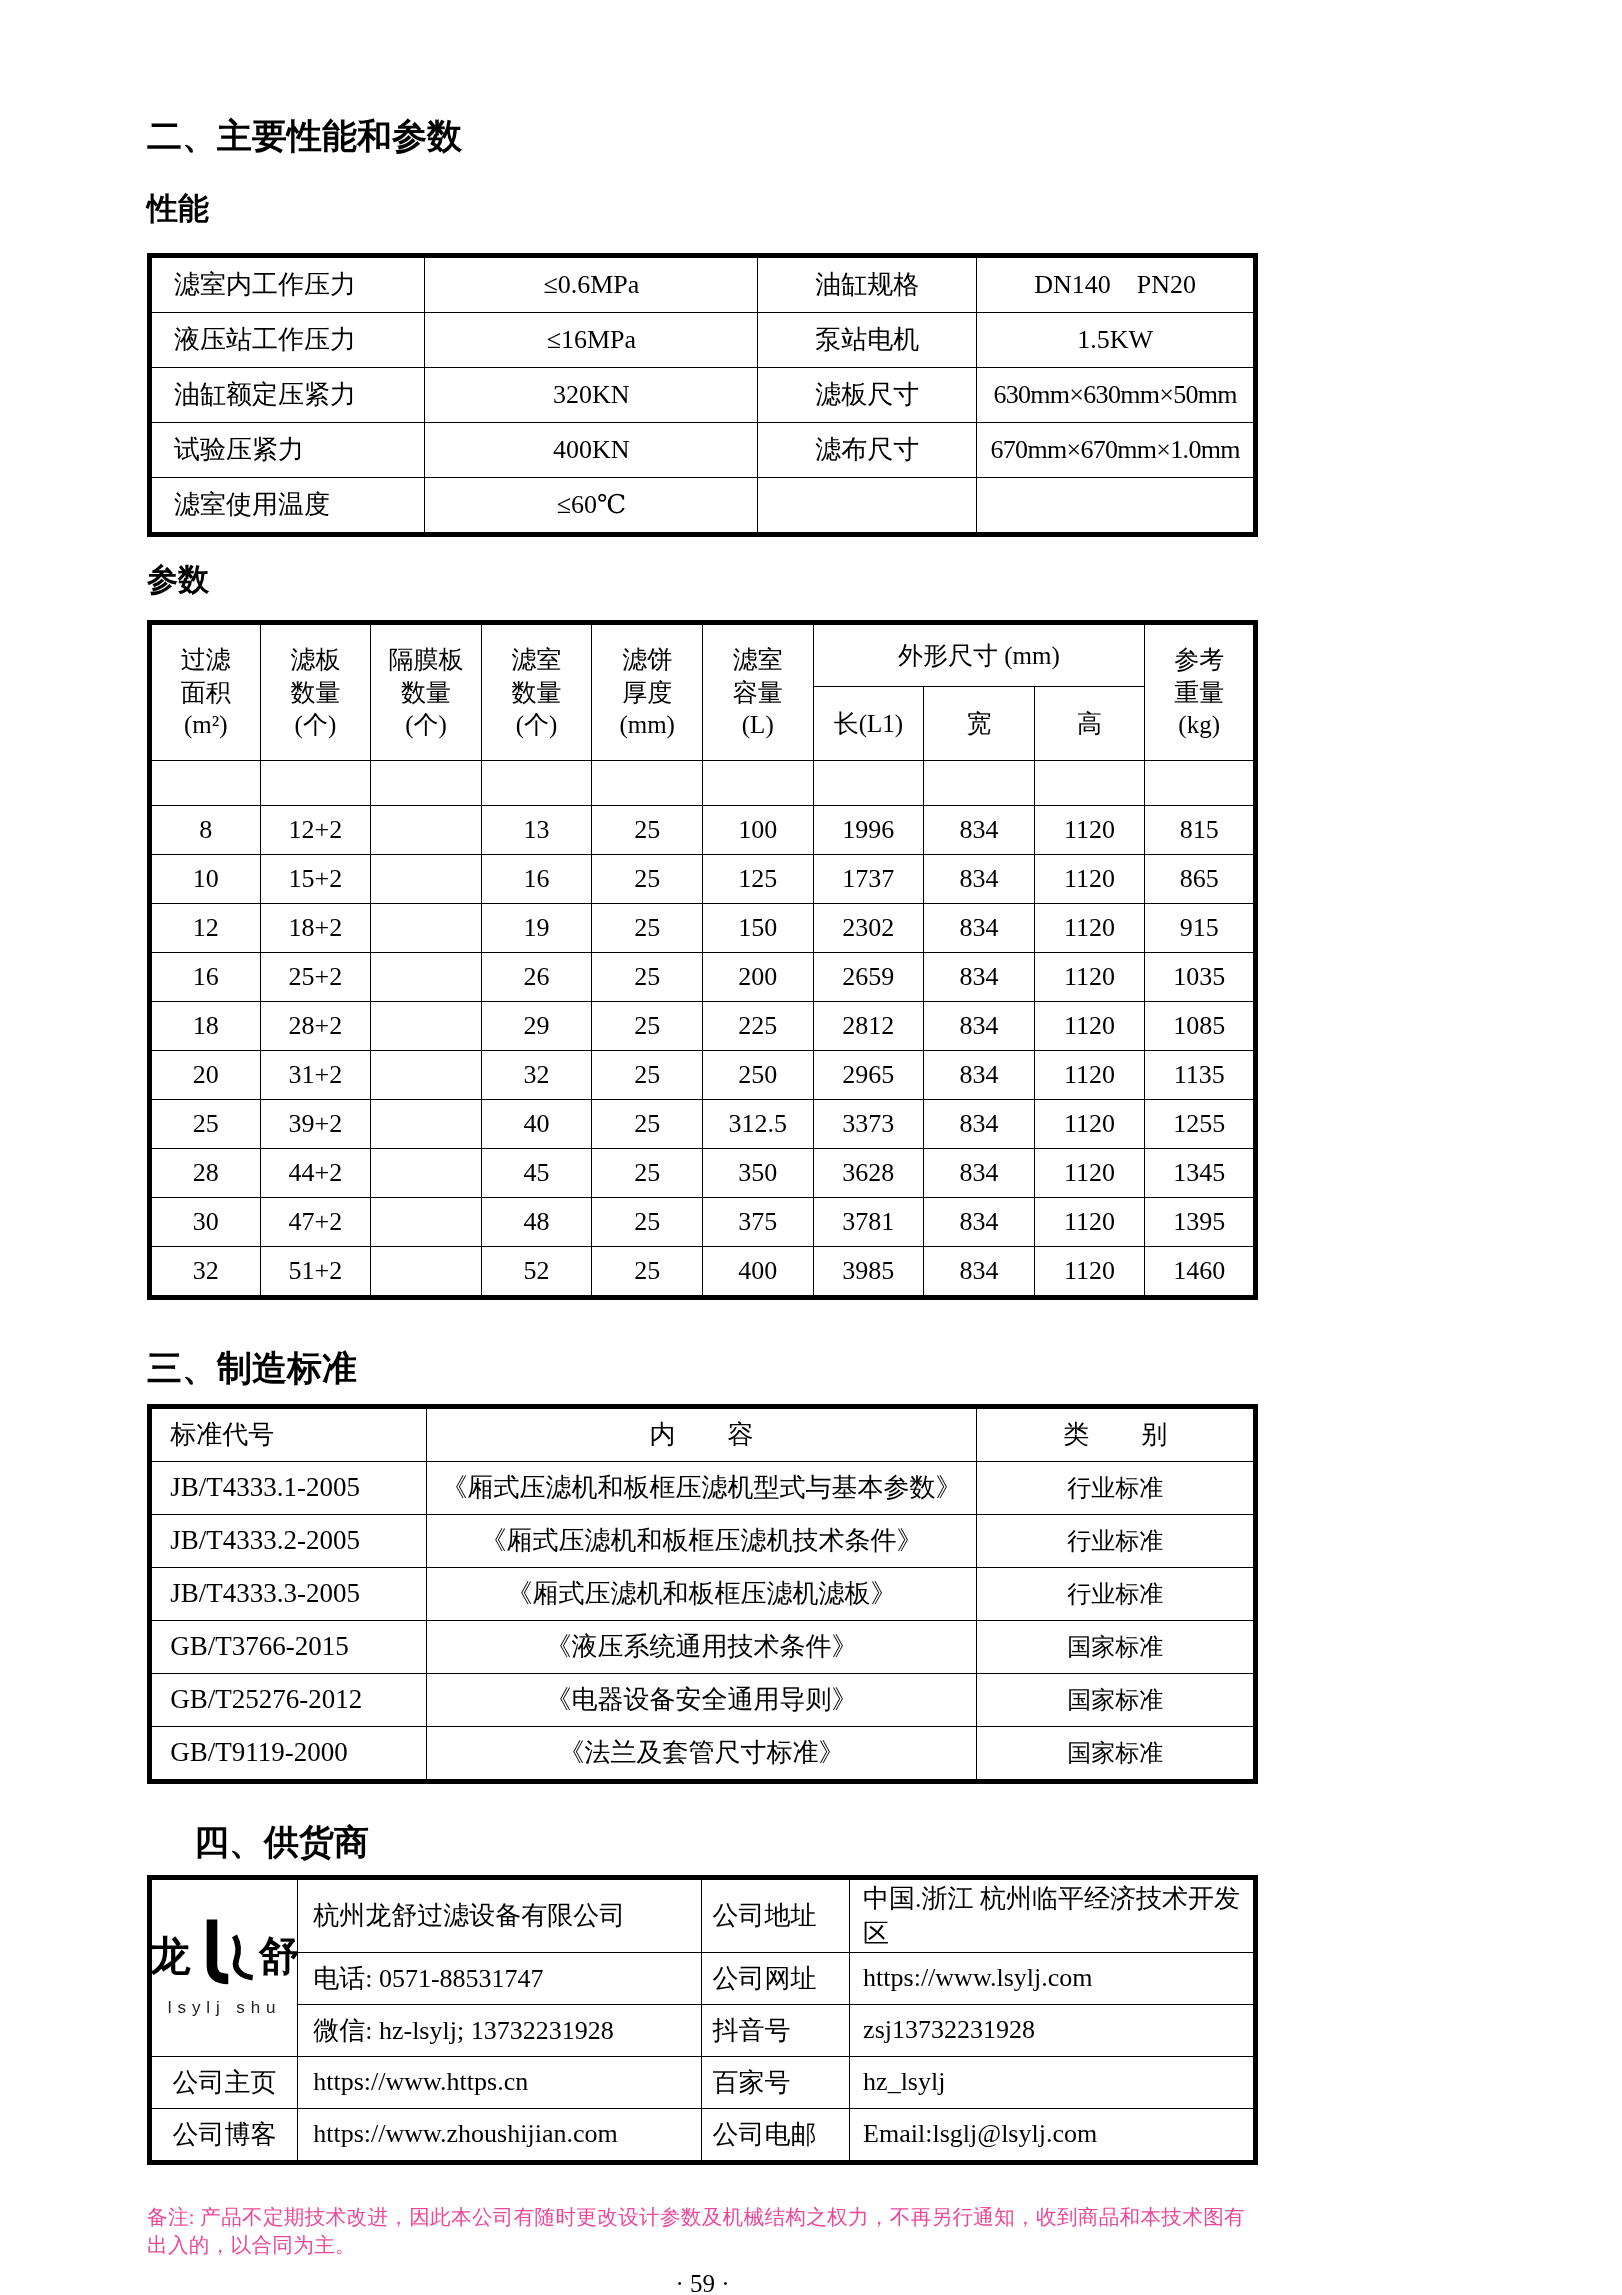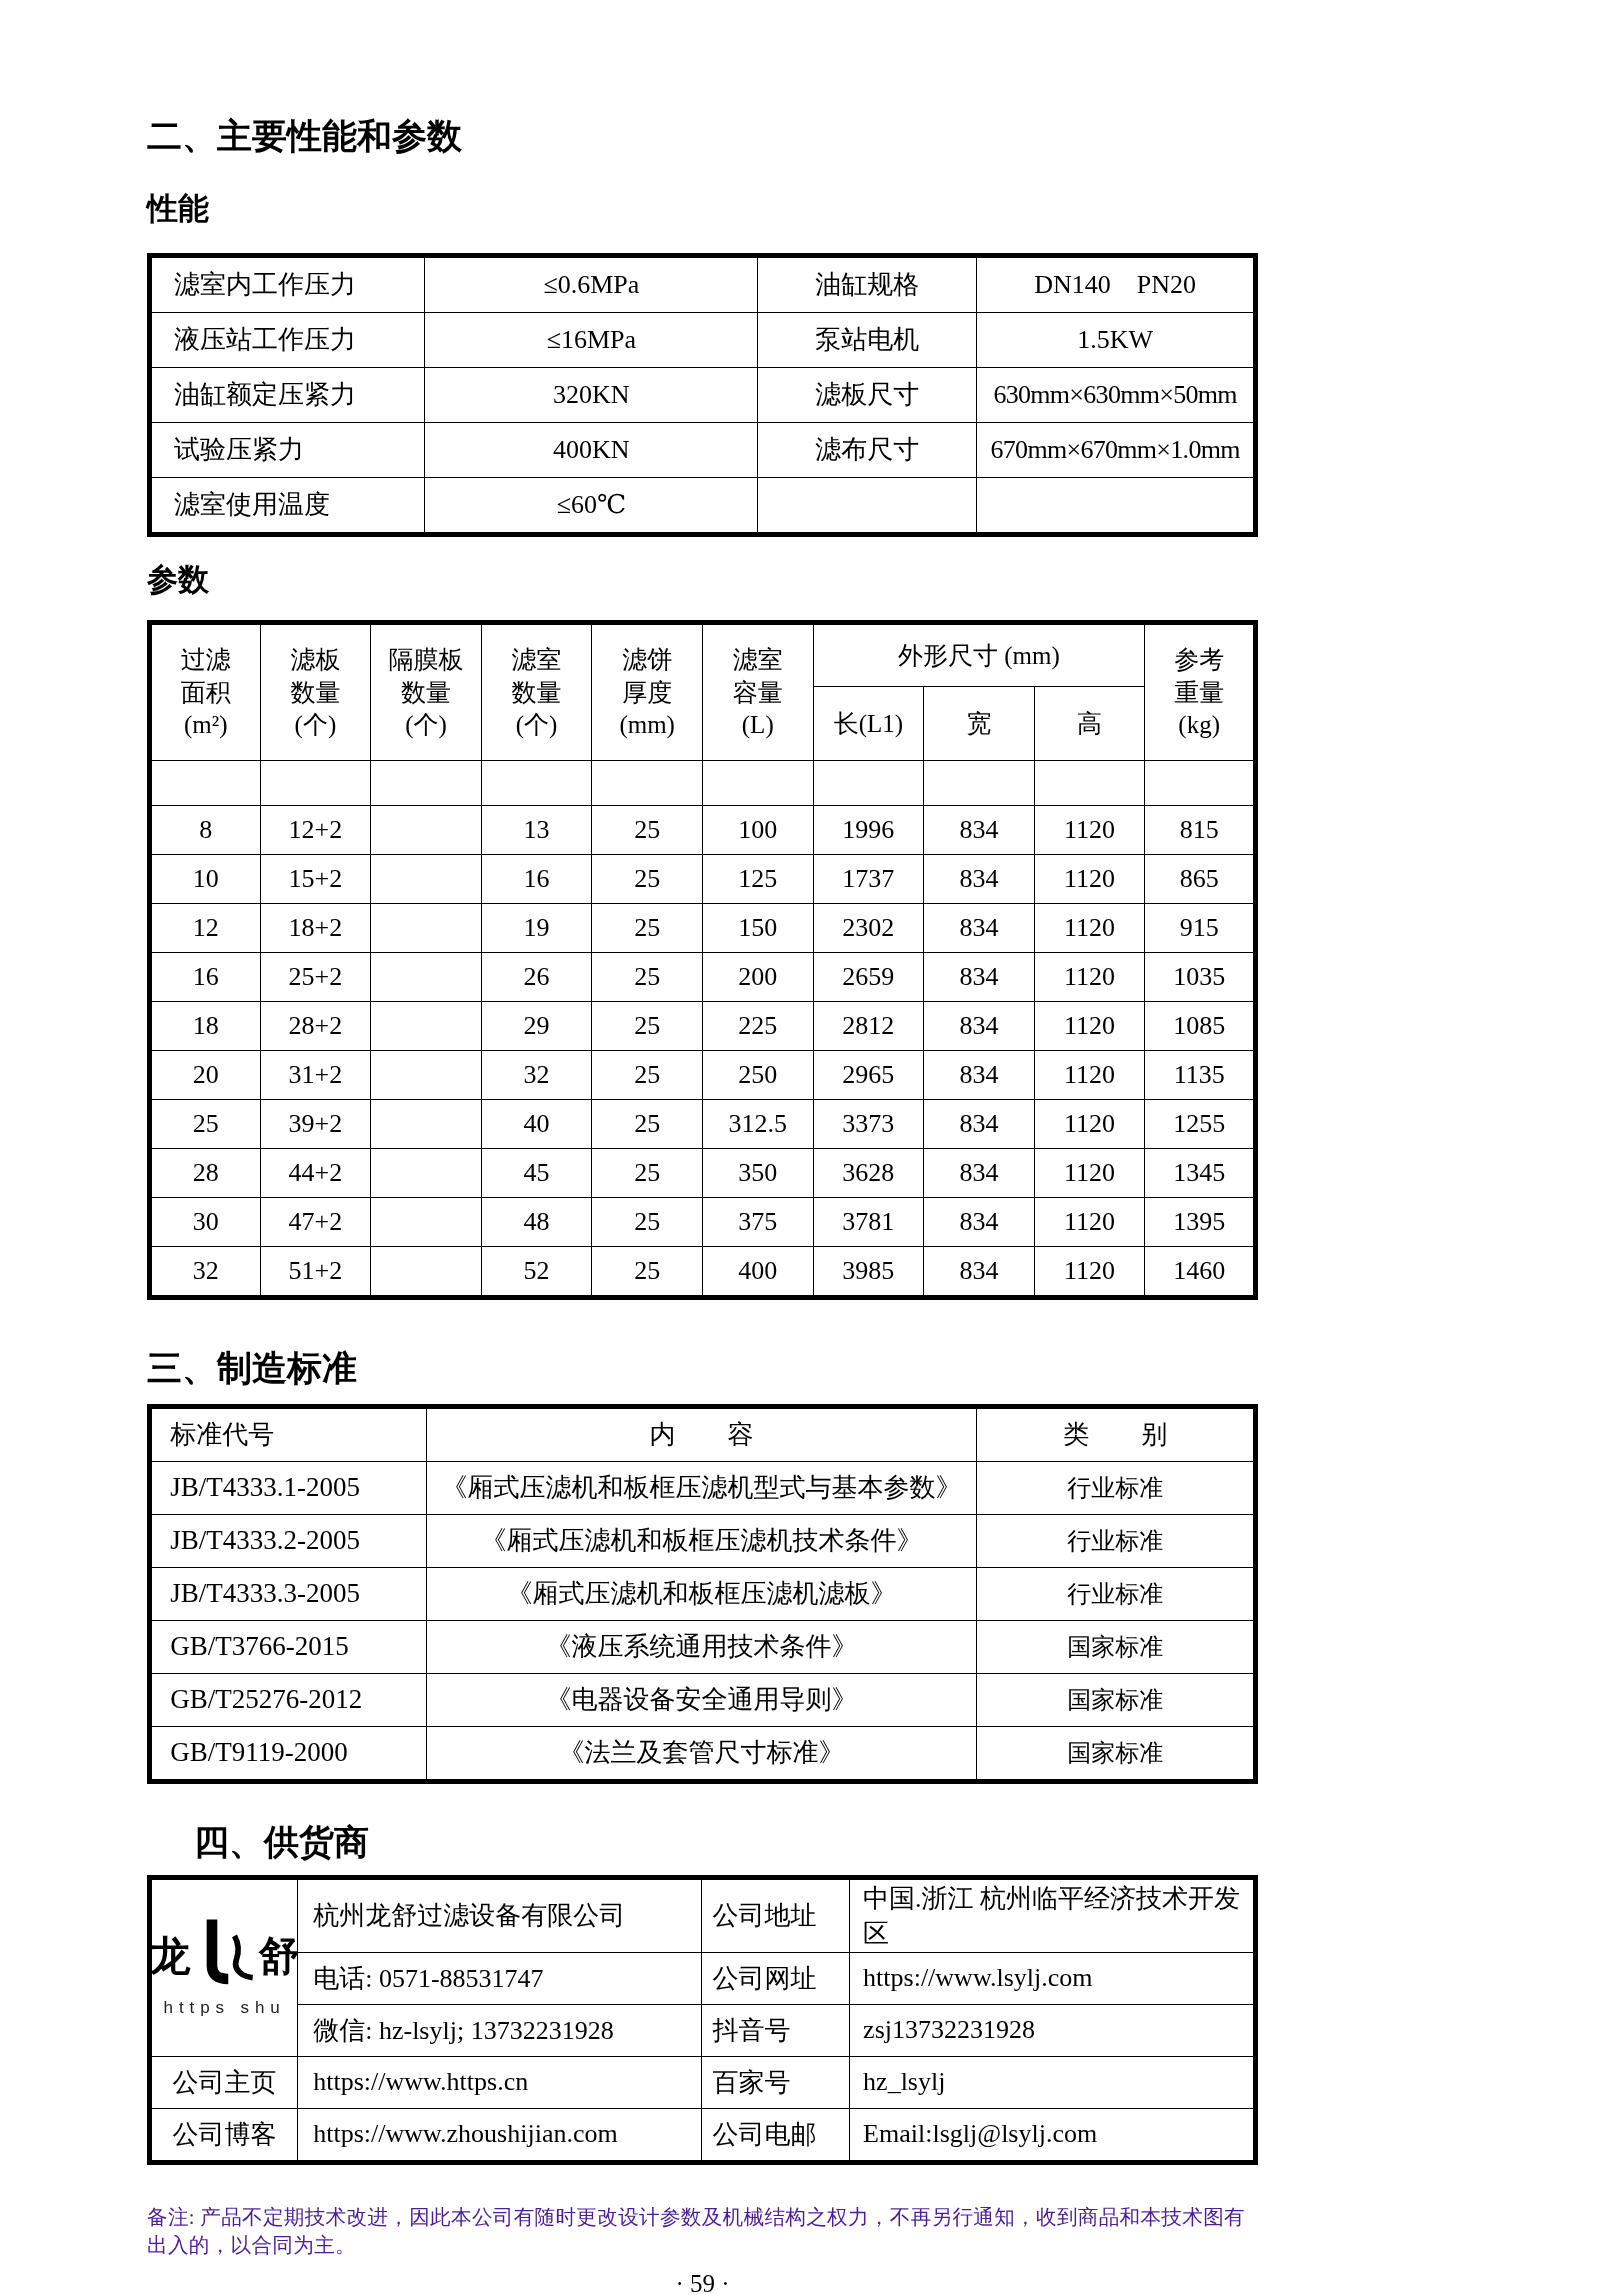--- a/index.html
+++ b/index.html
@@ -41,21 +41,21 @@
   .t4 .main{padding-left:15px;}
   .t4 .lbl{padding-left:10.5px;font-family:Liberation Serif, serif;}
   .t4 .val{padding-left:13px;}
   .t4 .ctr{text-align:center;}
   .logo-cell{text-align:center;}
   .logo-row{display:flex;align-items:center;justify-content:center;gap:2.6px;}
   .logo-cn{font-size:41px;font-weight:700;line-height:1;}
   .logo-pinyin{font-family:"Liberation Sans","DejaVu Sans",sans-serif;
                font-size:17px;letter-spacing:5.9px;color:#222;margin-top:2.6px;}
 
-  .footer-note{margin-top:38px;font-size:20.6px;color:#4c1d95;letter-spacing:0.3px;}
+  .footer-note{margin-top:38px;font-size:20.6px;color:#ec4899;letter-spacing:0.3px;}
   .pageno{margin-top:11.8px;text-align:center;font-size:25px;}
 </style>
 </head>
 <body>
 
 <div class="content">
 
   <h1 class="sec">二、主要性能和参数</h1>
 
   <h2 class="sub" style="margin-top:37px;">性能</h2>
@@ -343,21 +343,21 @@
         <div class="logo-row">
           <span class="logo-cn">龙</span>
           <span>
             <svg width="63" height="72" viewBox="0 0 100 115">
               <path d="M30 4 V78 Q30 99 56 99" fill="none" stroke="#000" stroke-width="17"></path>
               <path d="M66 30 Q76 48 69 68 Q64 82 79 92 Q86 96 95 97" fill="none" stroke="#000" stroke-width="9"></path>
             </svg>
           </span>
           <span class="logo-cn">舒</span>
         </div>
-        <div class="logo-pinyin">https shu</div>
+        <div class="logo-pinyin">lsylj shu</div>
       </td>
       <td class="main">杭州龙舒过滤设备有限公司</td>
       <td class="lbl">公司地址</td>
       <td class="val">中国.浙江 杭州临平经济技术开发区</td>
     </tr>
     <tr>
       <td class="main">电话: 0571-88531747</td>
       <td class="lbl">公司网址</td>
       <td class="val">https://www.lsylj.com</td>
     </tr>

